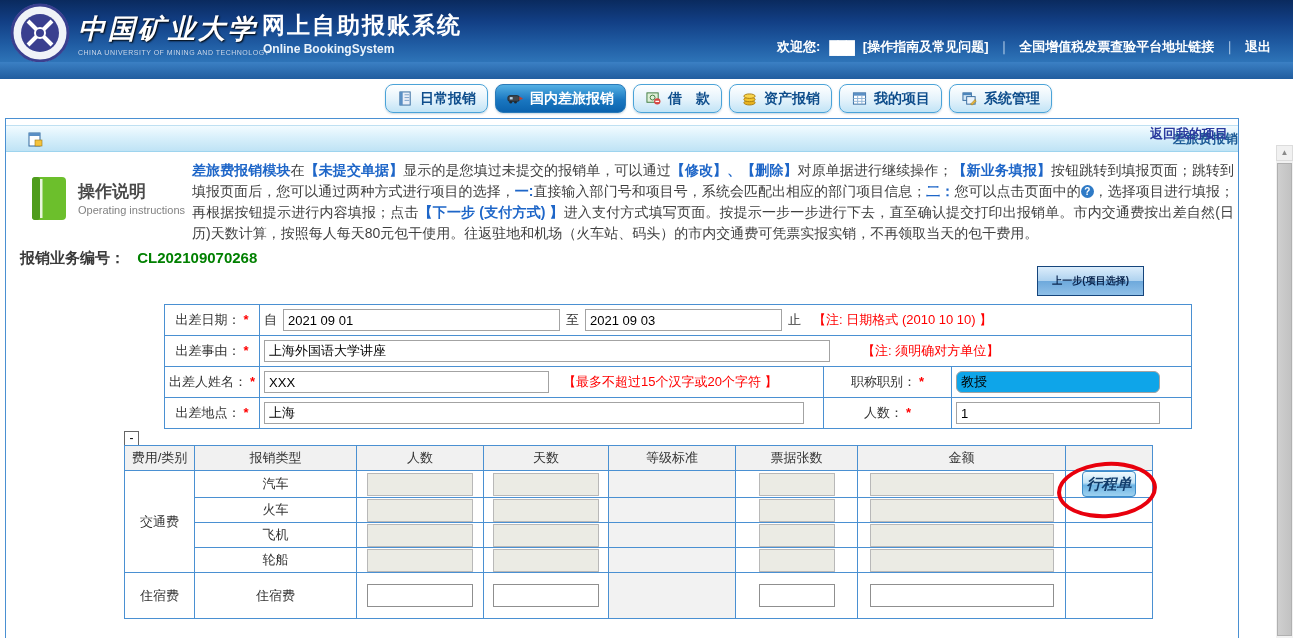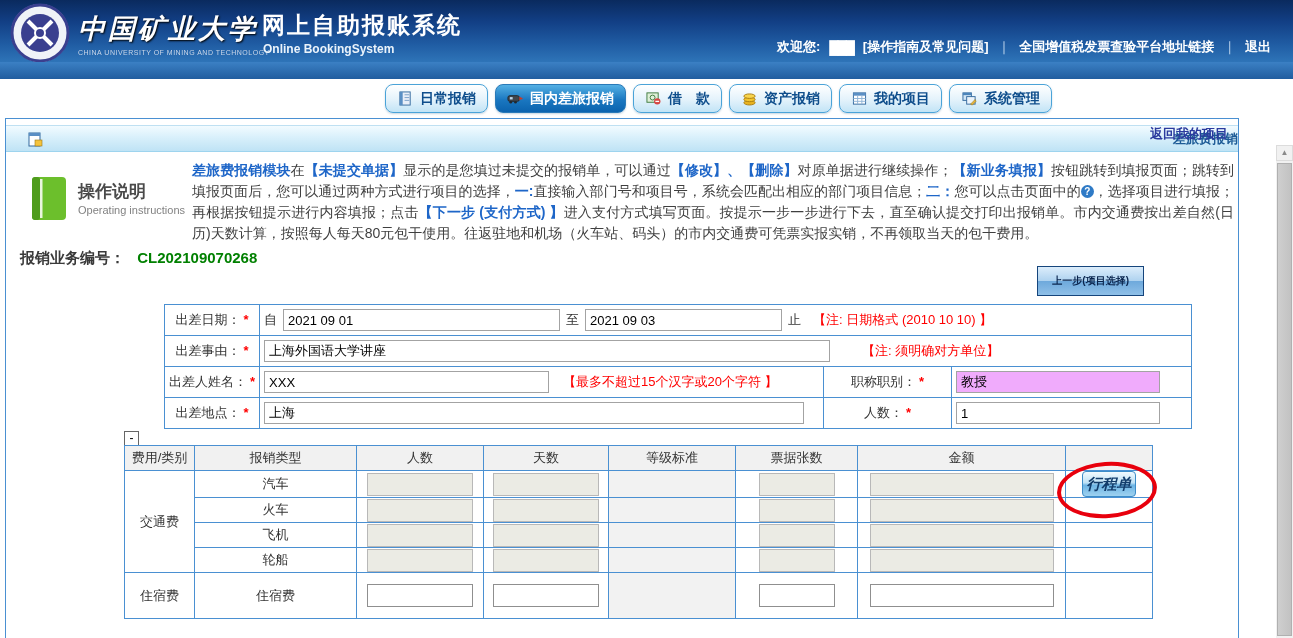--- a/index.html
+++ b/index.html
@@ -71,21 +71,21 @@
   
   .form-table { position:absolute; left:118px; top:185px; border-collapse:collapse;
                 table-layout:fixed; background:#fff;margin-left:40px; }
   .form-table td { border:1px solid #4a90d2; height:31px; font-size:13px; color:#333; padding:0 4px; }
   .lbl { text-align:center; white-space:nowrap; }
   .req { color:#ff0000; font-weight:bold; margin-left:3px; }
   .note-red { color:#ff0000; font-size:13px; white-space:nowrap; }
   .cellflex { display:flex; align-items:center; gap:6px; }
   input.txt { height:22px; border:1px solid #a3a3a3; font-size:13px; padding:1px 4px;
               background:#fff; font-family:inherit; }
-  input.yellow { background:#f0abfc; }
+  input.yellow { background:#0ea5e9;border-radius:6px; }
 
   
   .collapse-btn { position:absolute; left:118px; top:312px; width:15px; height:15px;
                   border:1px solid #666; background:#fff; font-size:12px; line-height:12px;
                   text-align:center; cursor:pointer; color:#000; }
 
   
   .exp-table { position:absolute; left:118px; top:326px; border-collapse:collapse; table-layout:fixed; }
   .exp-table th { border:1px solid #4a90d2; background:#f1f1f1; height:25px;
                   font-size:13px; font-weight:normal; color:#333; }

